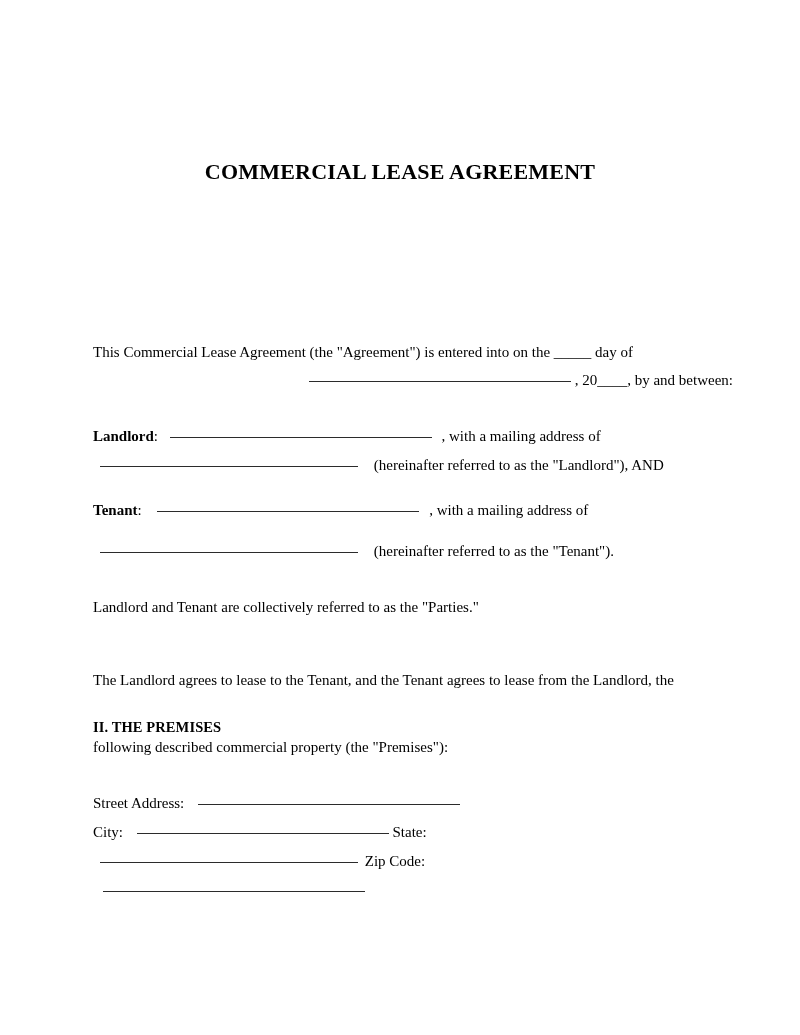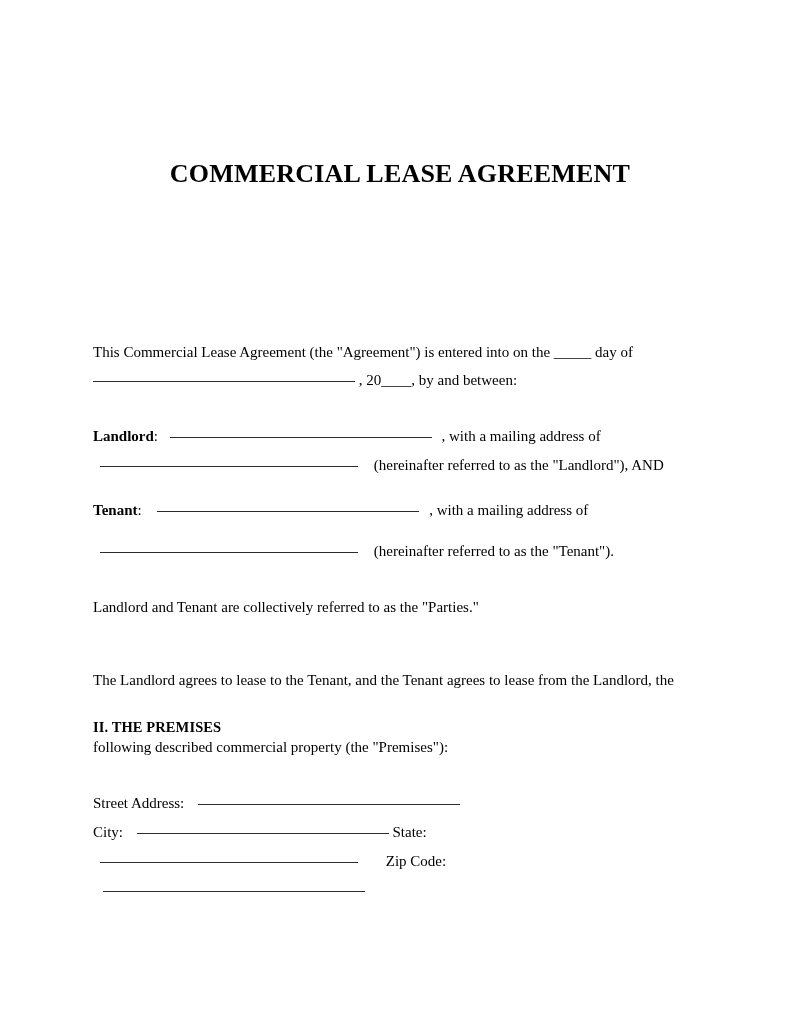--- a/index.html
+++ b/index.html
@@ -17,21 +17,21 @@
     overflow: hidden;
   }
 
   
   .doc-title {
     position: absolute;
     left: 0;
     top: 159px;
     width: 800px;
     text-align: center;
-    font-size: 26px;
+    font-size: 22px;
     font-weight: bold;
     letter-spacing: 0.2px;
   }
 
   
   .body-col {
     position: absolute;
     left: 93px;
     width: 640px;
   }
@@ -77,21 +77,21 @@
 
   <div class="doc-title">COMMERCIAL LEASE AGREEMENT</div>
 
 
   <div class="body-col para" style="top:338px;">
     <span>This Commercial Lease Agreement (the "Agreement") is entered into on the</span>
     <span class="blank-sm">_____</span>
     <span>day of</span>
   </div>
 
-  <div class="body-col para" style="top:366px;">
+  <div class="body-col para" style="top:366px;text-align:right;">
     <span class="rule rule-date"></span>
     <span>, 20____, by and between:</span>
   </div>
 
   <div class="body-col para" style="top:422px;">
     <span class="label-b">Landlord</span><span>:</span>
     <span class="rule rule-long" style="margin-left:8px;"></span>
     <span style="margin-left:6px;">, with a mailing address of</span>
   </div>
 
@@ -125,20 +125,20 @@
   </div>
 
   <div class="body-col para" style="top:818px;">
     <span>City:</span>
     <span class="rule rule-city" style="margin-left:10px;"></span>
     <span style="">State:</span>
   </div>
 
   <div class="body-col para indent-line" style="top:847px;">
     <span class="rule rule-zip"></span>
-    <span style="margin-left:24px;">Zip Code:</span>
+    <span style="margin-left:3px;">Zip Code:</span>
   </div>
 
   <div class="body-col para indent-line2" style="top:876px;">
     <span class="rule rule-last"></span>
   </div>
 
 </div>
 
 </body></html>

